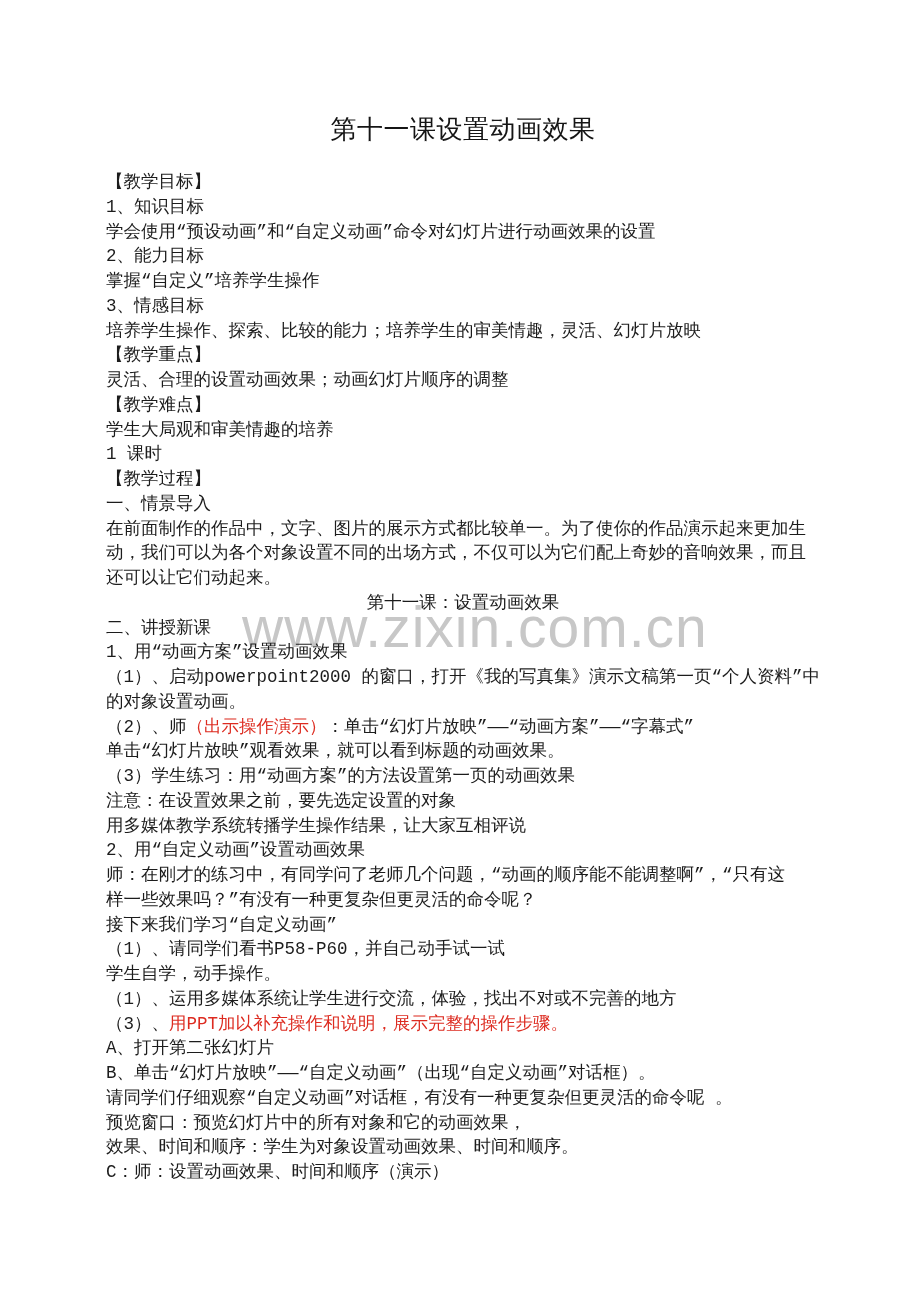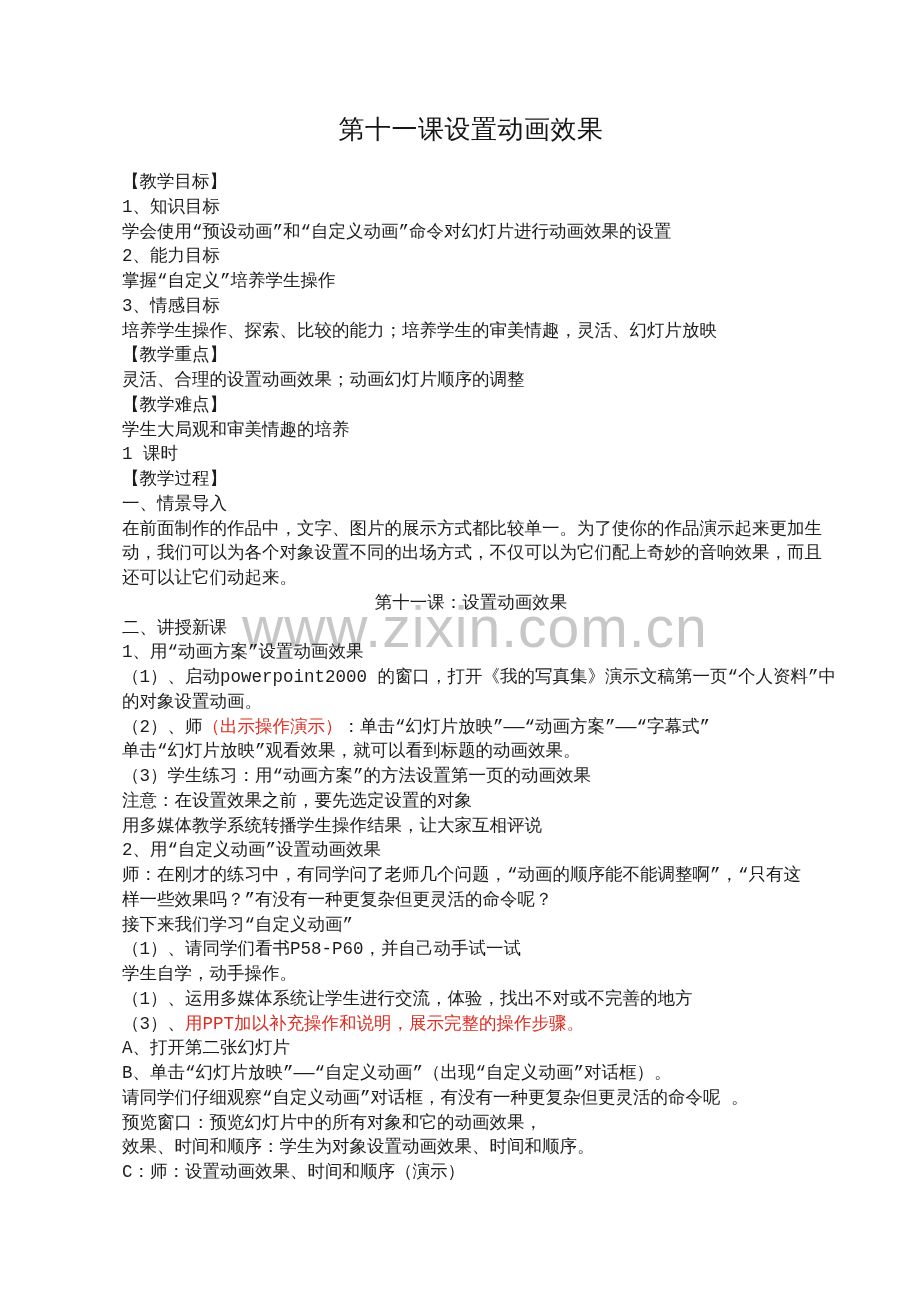--- a/index.html
+++ b/index.html
@@ -19,21 +19,20 @@
     font-weight:400;
     letter-spacing:1px;
     color:var(--watermark,#c7c7c7);
     white-space:nowrap;
     user-select:none;
   }
   .content {
     position:relative;
     z-index:1;
     padding:112px 100px 0 106px;
-    margin-left:16px;
   }
   .doc-title {
     text-align:center;
     font-size:26px;
     line-height:34px;
     margin:0 0 24px 0;
     color:#151515;
     font-weight:500;
     letter-spacing:0.5px;
   }

